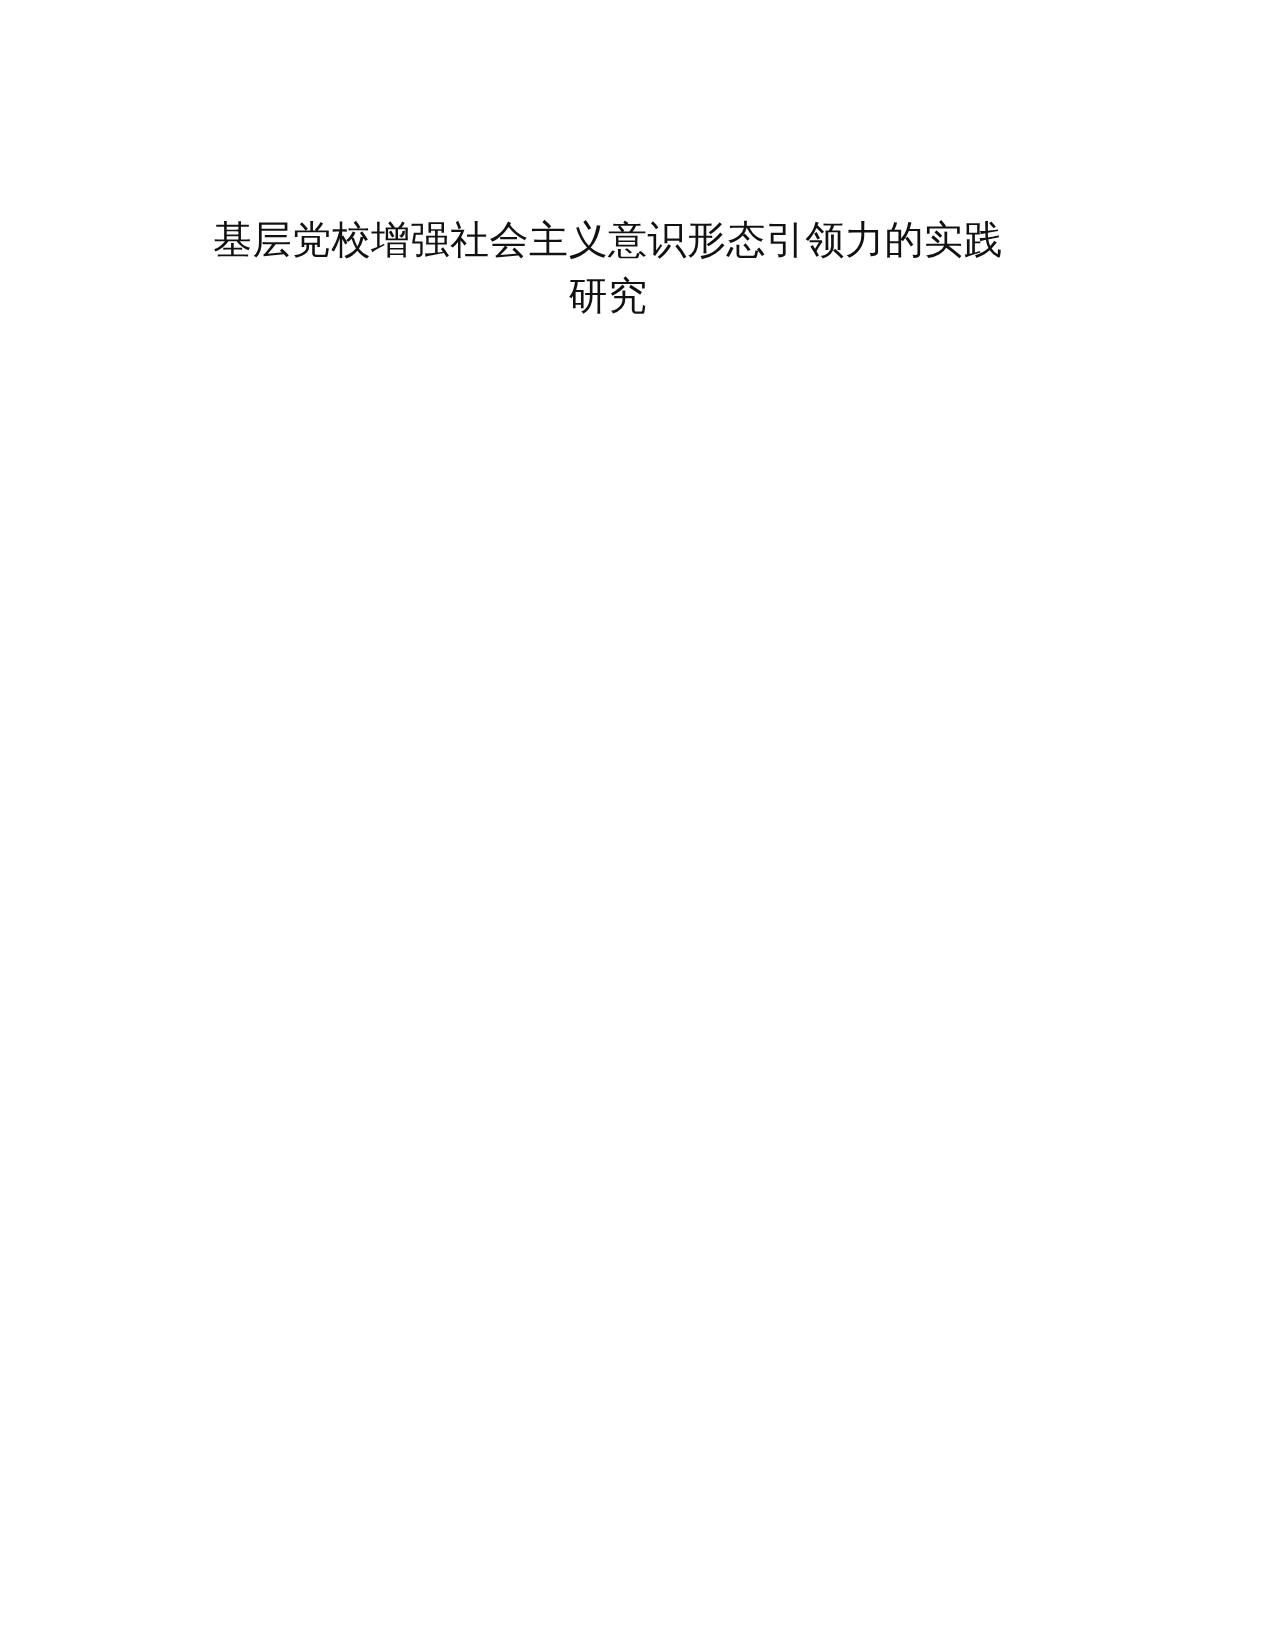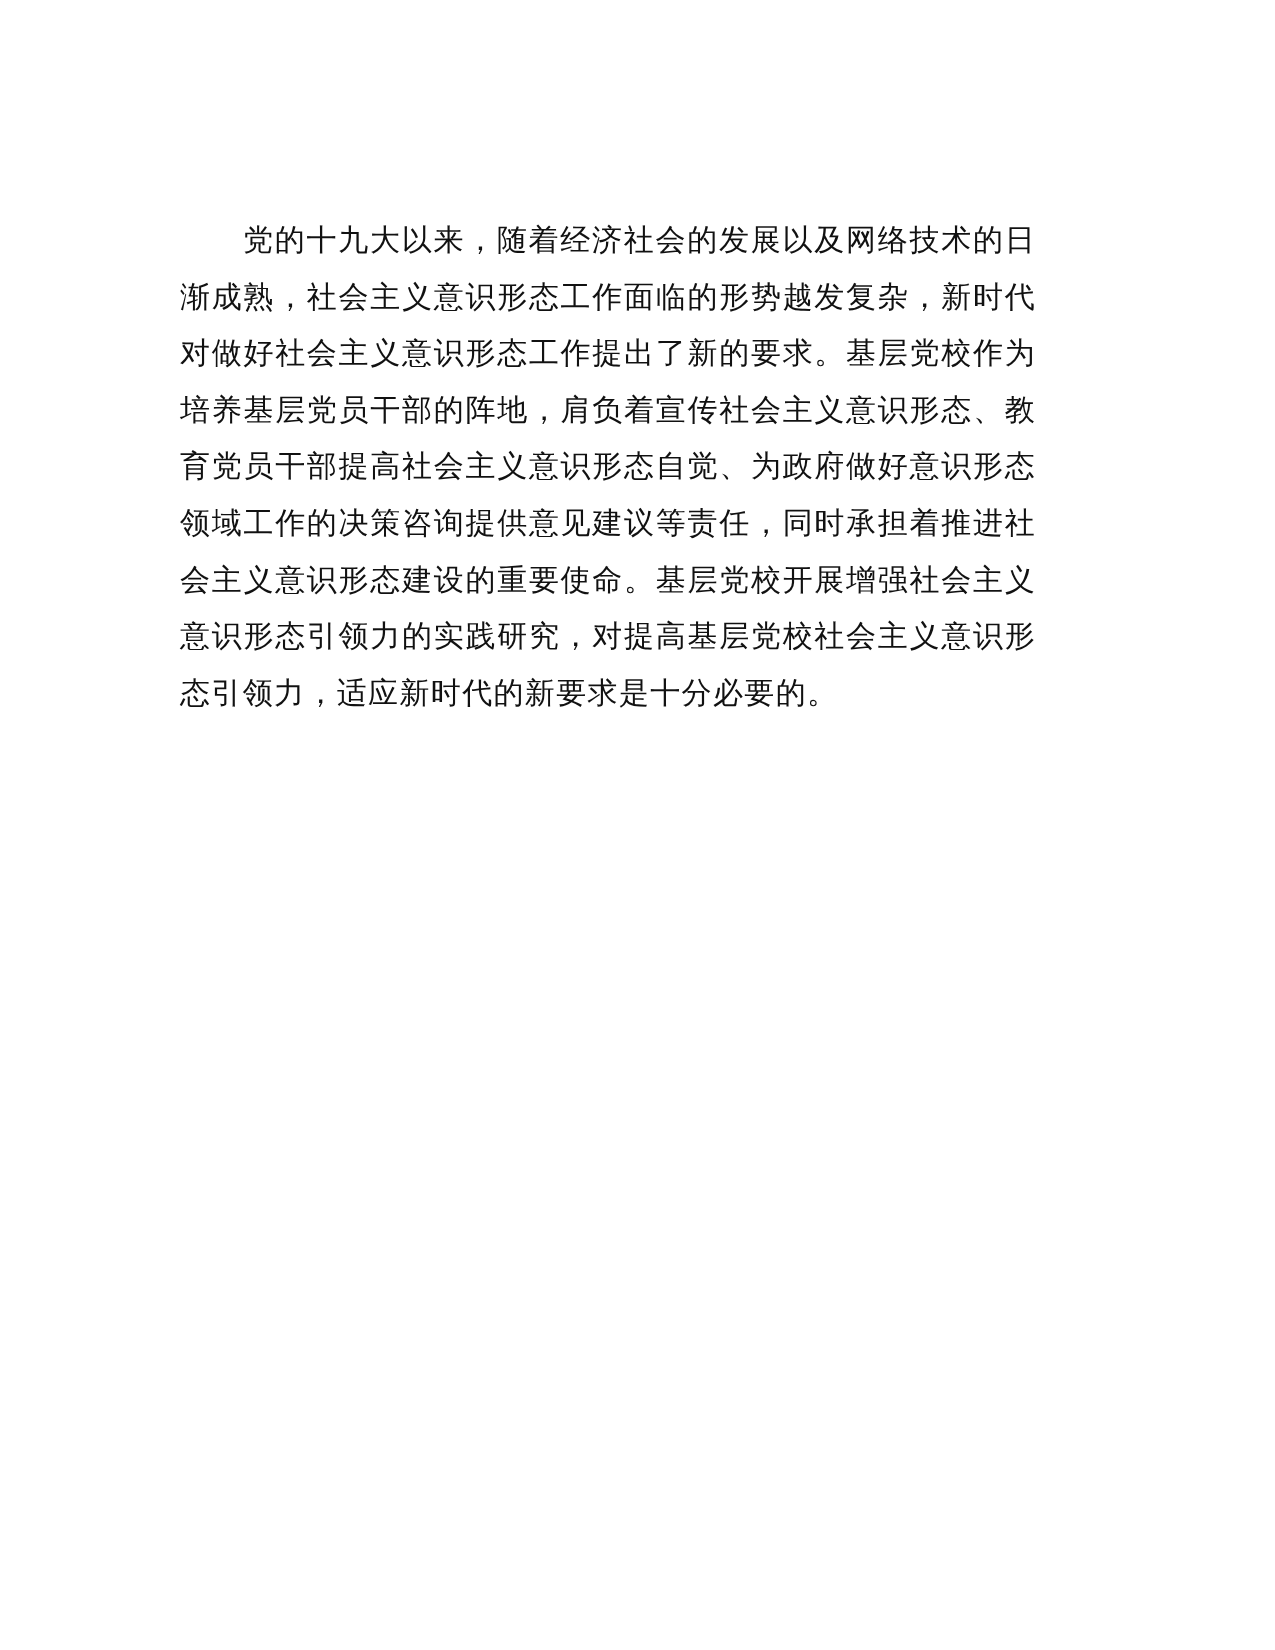--- a/index.html
+++ b/index.html
@@ -44,14 +44,17 @@
       margin: 0;
       text-indent: 63px;
       letter-spacing: 1.35px;
       font-weight: normal;
     }
   </style>
 </head>
 <body>
 
 <div class="page">
-  <p class="para">党的十九大以来，随着经济社会的发展以及网络技术的日渐成熟，社会主义意识形态工作面临的形势越发复杂，新时代对做好社会主义意识形态工作提出了新的要求。基层党校作为培养基层党员干部的阵地，肩负着宣传社会主义意识形态、教育党员干部提高社会主义意识形态自觉、为政府做好意识形态领域工作的决策咨询提供意见建议等责任，同时承担着推进社会主义意识形态建设的重要使命。基层党校开展增强社会主义意识形态引领力的实践研究，对提高基层党校社会主义意识形态引领力，适应新时代的新要求是十分必要的。</p>
+  <h1 class="title">
+    <span>基层党校增强社会主义意识形态引领力的实践</span><br>
+    <span>研究</span>
+  </h1>
 </div>
 
 </body></html>

